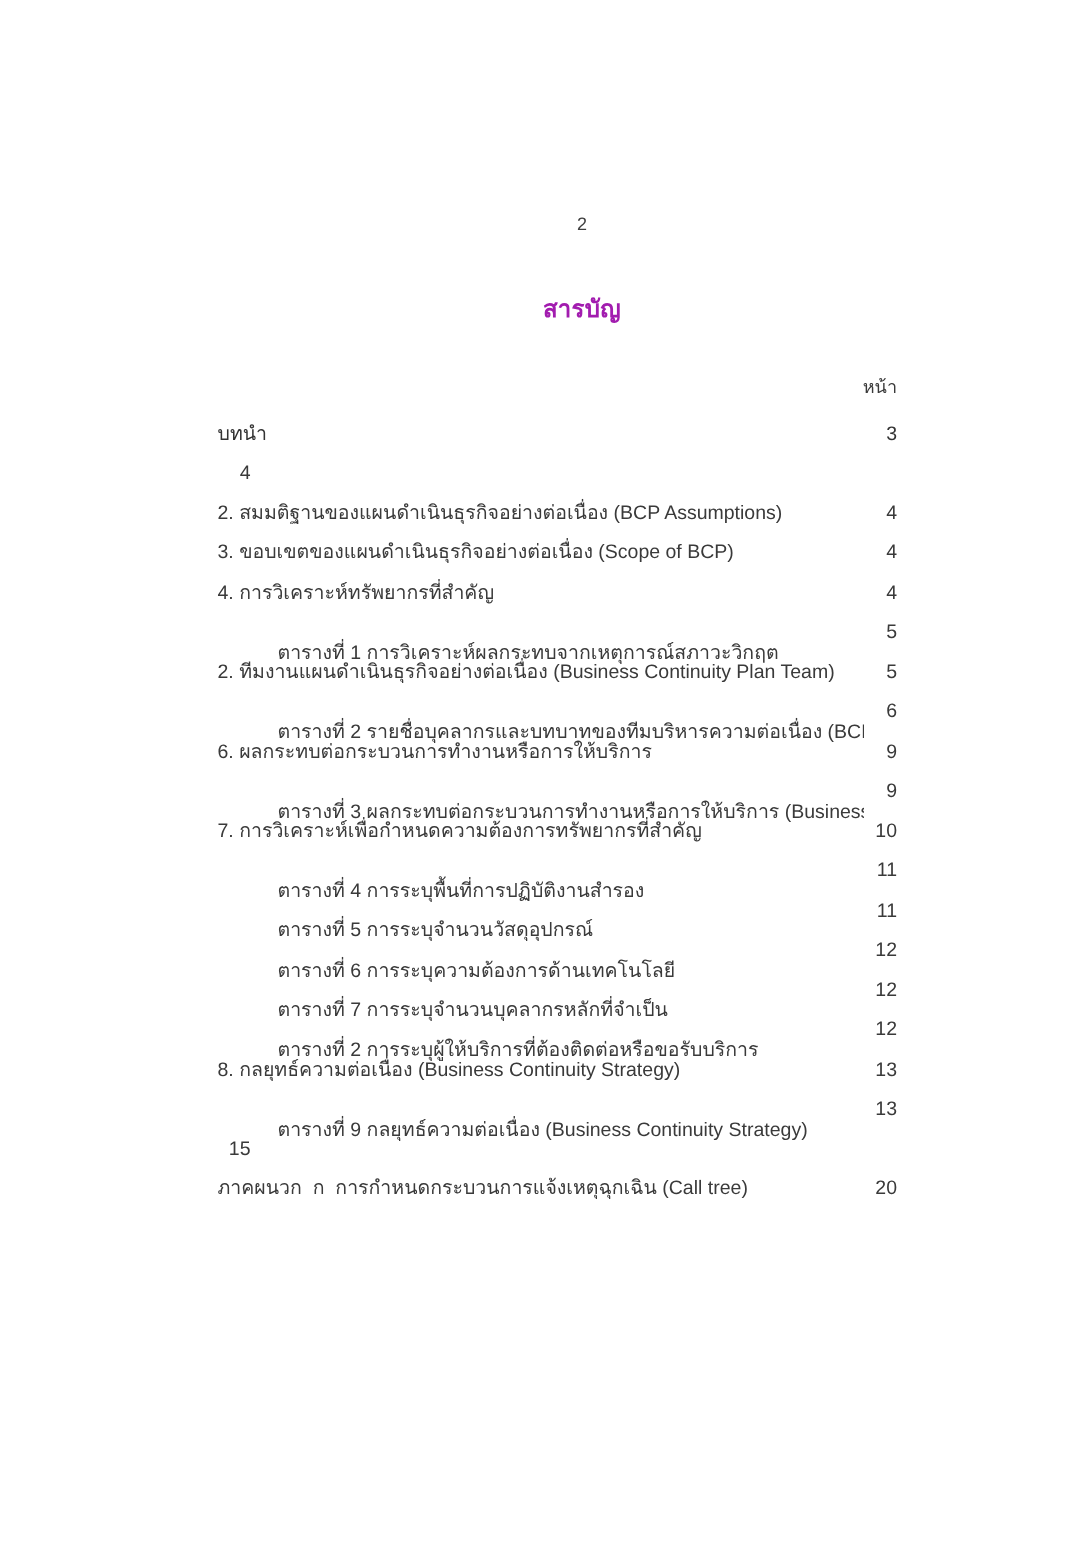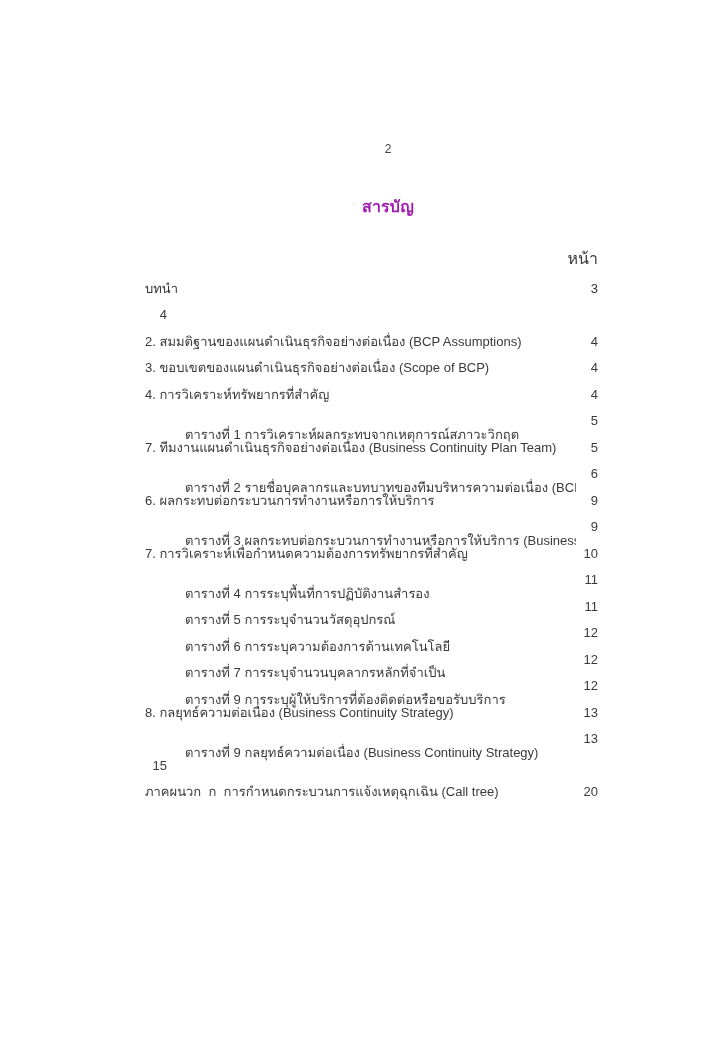--- a/index.html
+++ b/index.html
@@ -42,21 +42,21 @@
     color: #a21caf;
   }
   .content-col {
     position: absolute;
     left: 145px;
     width: 453px;
   }
   .page-col-header {
     top: 250px;
     text-align: right;
-    font-size: 16px;
+    font-size: 12px;
     line-height: 17px;
   }
   .toc-list {
     top: 275px;
   }
   .toc-row {
     display: flex;
     align-items: center;
     height: 26.5px;
     font-size: 13px;
@@ -108,21 +108,21 @@
   </div>
       <div class="toc-row">
     <span class="toc-label">4. การวิเคราะห์ทรัพยากรที่สำคัญ</span>
     <span class="toc-page">4</span>
   </div>
       <div class="toc-row indent">
     <span class="toc-label">ตารางที่ 1 การวิเคราะห์ผลกระทบจากเหตุการณ์สภาวะวิกฤต</span>
     <span class="toc-page">5</span>
   </div>
       <div class="toc-row">
-    <span class="toc-label">7. ทีมงานแผนดำเนินธุรกิจอย่างต่อเนื่อง (Business Continuity Plan Team)</span>
+    <span class="toc-label">2. ทีมงานแผนดำเนินธุรกิจอย่างต่อเนื่อง (Business Continuity Plan Team)</span>
     <span class="toc-page">5</span>
   </div>
       <div class="toc-row indent">
     <span class="toc-label">ตารางที่ 2 รายชื่อบุคลากรและบทบาทของทีมบริหารความต่อเนื่อง (BCP Team)</span>
     <span class="toc-page">6</span>
   </div>
       <div class="toc-row">
     <span class="toc-label">6. ผลกระทบต่อกระบวนการทำงานหรือการให้บริการ</span>
     <span class="toc-page">9</span>
   </div>
@@ -144,21 +144,21 @@
   </div>
       <div class="toc-row indent">
     <span class="toc-label">ตารางที่ 6 การระบุความต้องการด้านเทคโนโลยี</span>
     <span class="toc-page">12</span>
   </div>
       <div class="toc-row indent">
     <span class="toc-label">ตารางที่ 7 การระบุจำนวนบุคลากรหลักที่จำเป็น</span>
     <span class="toc-page">12</span>
   </div>
       <div class="toc-row indent">
-    <span class="toc-label">ตารางที่ 9 การระบุผู้ให้บริการที่ต้องติดต่อหรือขอรับบริการ</span>
+    <span class="toc-label">ตารางที่ 2 การระบุผู้ให้บริการที่ต้องติดต่อหรือขอรับบริการ</span>
     <span class="toc-page">12</span>
   </div>
       <div class="toc-row">
     <span class="toc-label">8. กลยุทธ์ความต่อเนื่อง (Business Continuity Strategy)</span>
     <span class="toc-page">13</span>
   </div>
       <div class="toc-row indent">
     <span class="toc-label">ตารางที่ 9 กลยุทธ์ความต่อเนื่อง (Business Continuity Strategy)</span>
     <span class="toc-page">13</span>
   </div>

